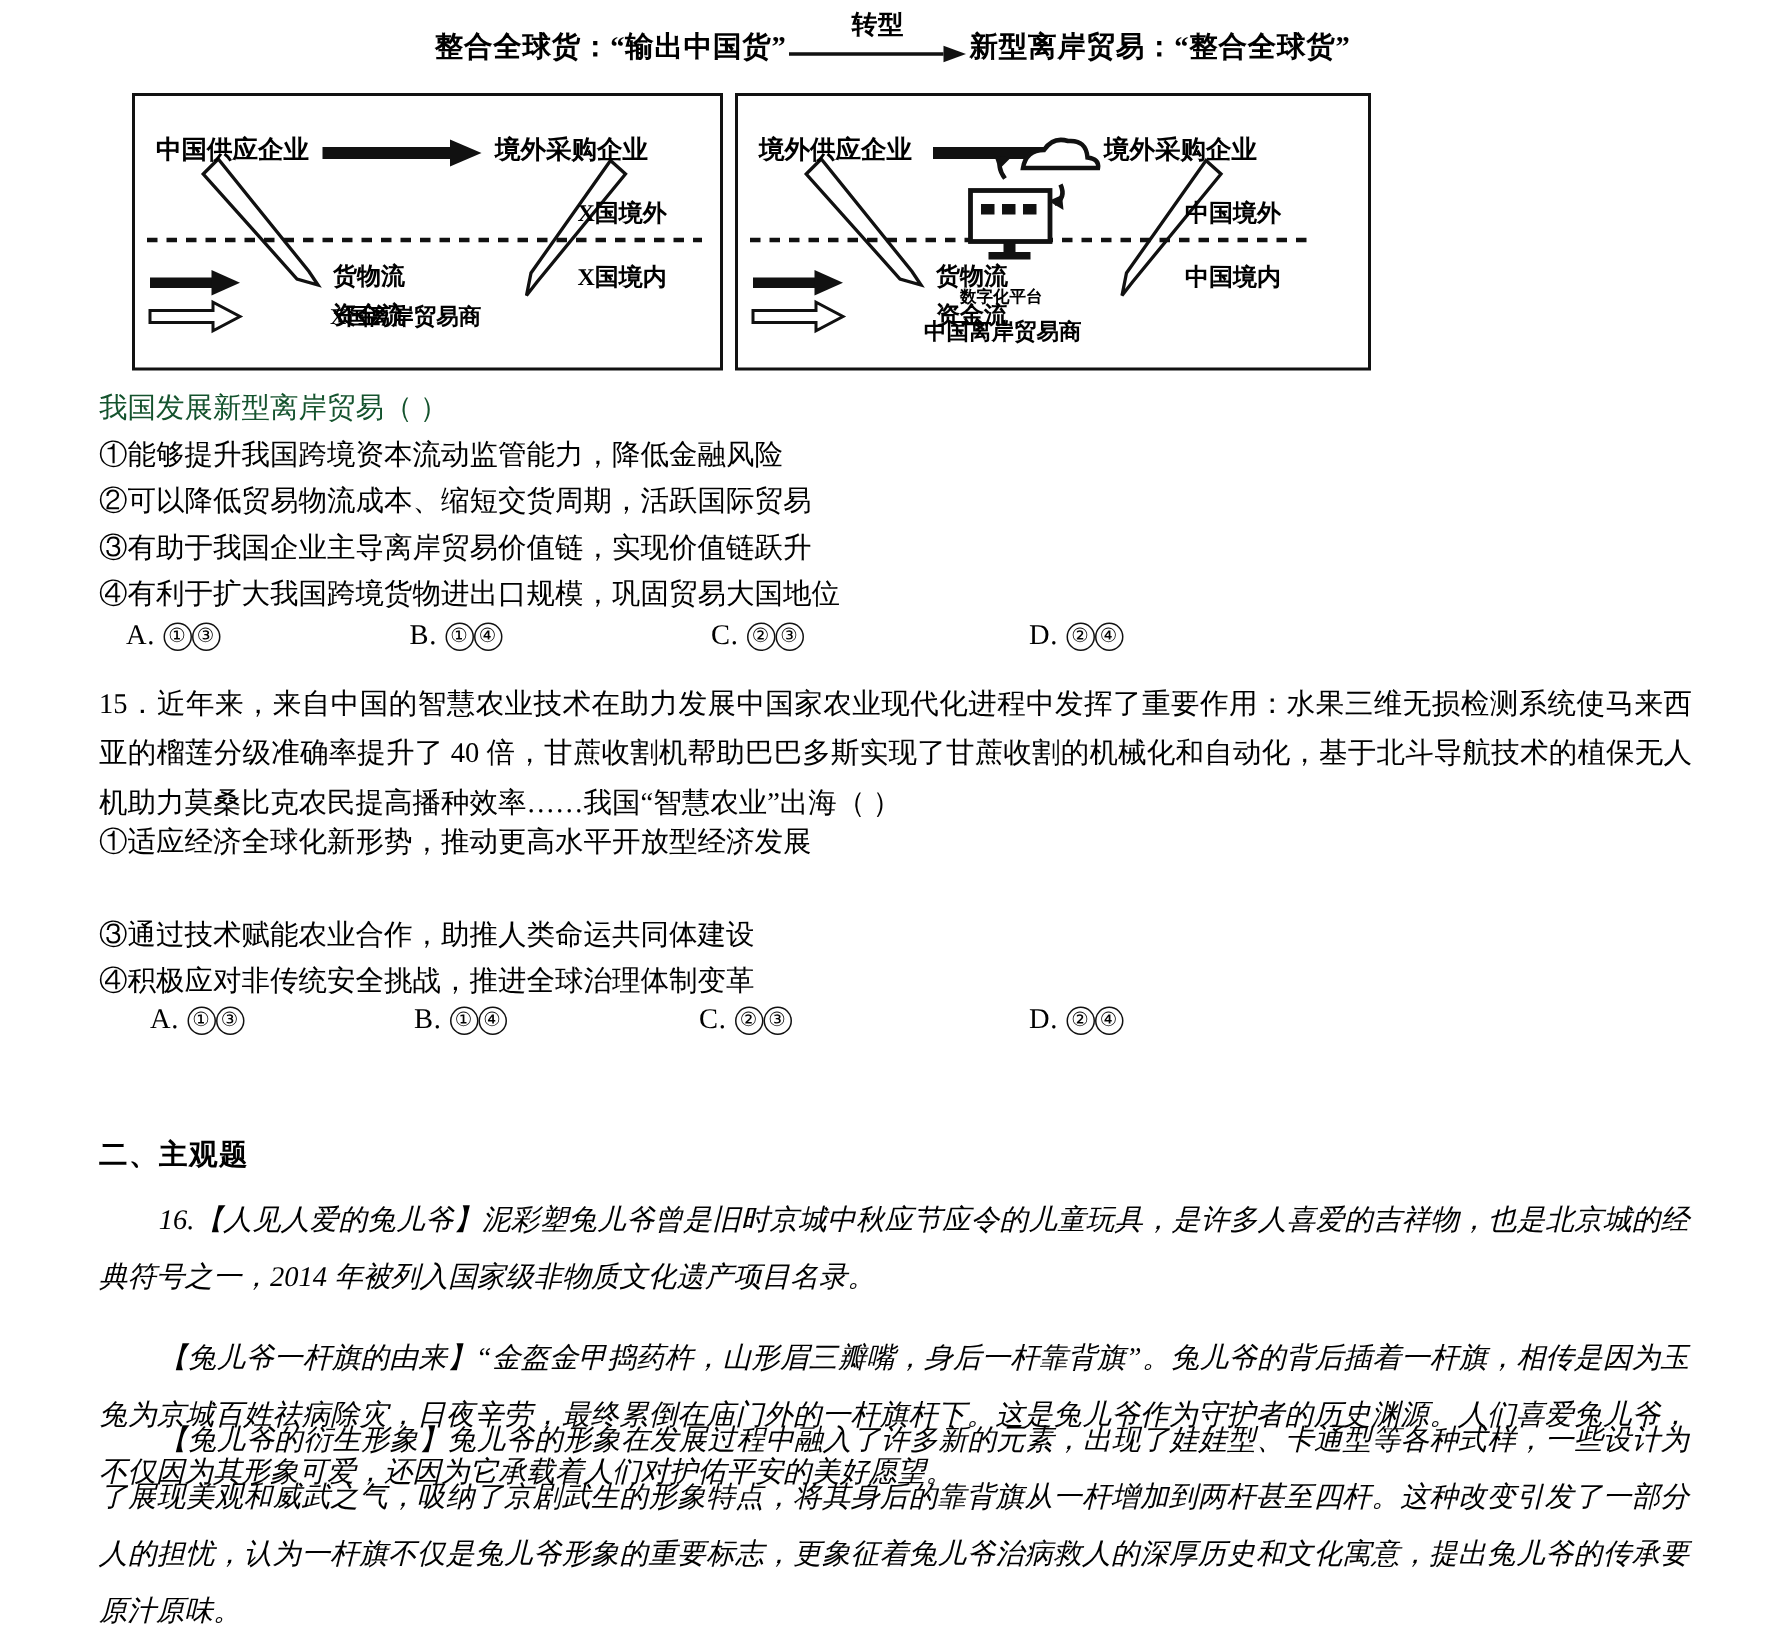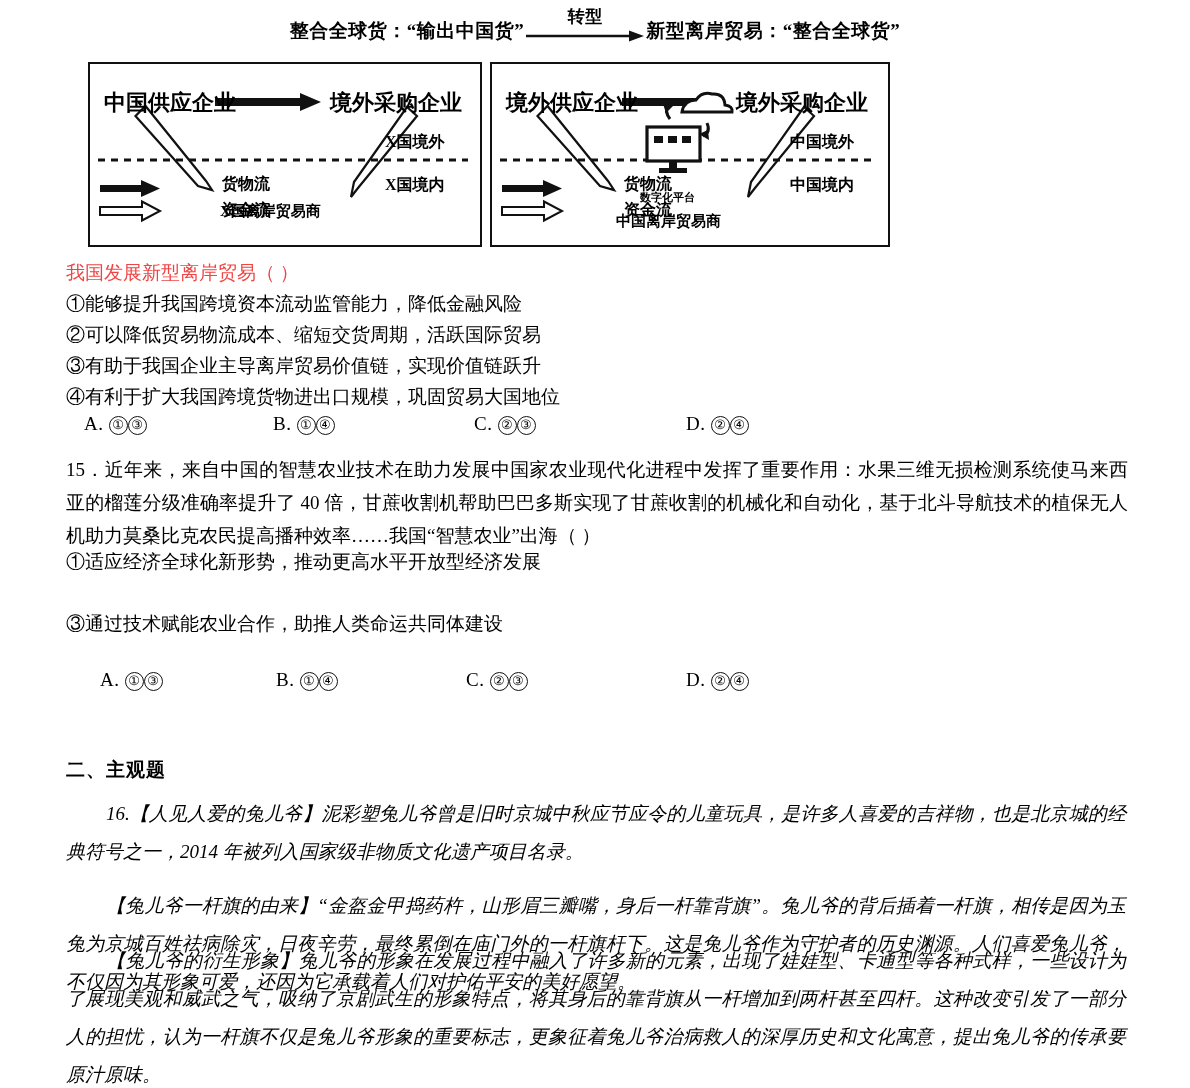--- a/index.html
+++ b/index.html
@@ -25,35 +25,35 @@
     position:absolute;left:50%;transform:translateX(-50%);top:-13px;
     font-size:17px;font-weight:700;white-space:nowrap;
   }
   .transform-arrow{position:absolute;left:0;bottom:2px;width:118px;height:12px;}
 
   
   .box{
     position:absolute;border:2px solid #111;background:#fff;
   }
   #box-left{left:88px;top:62px;width:390px;height:181px;}
-  #box-right{left:490px;top:62px;width:396px;height:181px;}
+  #box-right{left:490px;top:62px;width:396px;height:181px;padding-left:24px;}
   .box svg{position:absolute;left:0;top:0;}
   .lbl{position:absolute;white-space:nowrap;font-weight:700;}
-  .lbl-node{font-size:22px;}
+  .lbl-node{font-size:17px;}
   .lbl-zone{font-size:16px;}
   .lbl-legend{font-size:16px;margin-left:48px;}
   .lbl-broker{font-size:15px;}
   .lbl-plat{font-size:11px;}
 
   
   .qtext{
     position:absolute;
     font-family:"Liberation Serif","DejaVu Serif",serif;
     font-size:19px;line-height:31px;
-    color:#ef4444;
+    color:#14532d;
   }
   .stem{left:66px;}
   .opt-line{position:absolute;left:66px;font-size:19px;line-height:31px;}
   .choices{position:absolute;left:66px;height:31px;width:1060px;}
   .choices .ch{position:absolute;font-size:19px;white-space:nowrap;letter-spacing:.5px;}
   .circ{
     display:inline-block;border:1.4px solid #111;border-radius:50%;
     width:17px;height:17px;line-height:15px;text-align:center;
     font-size:13px;vertical-align:1px;margin:0 0px;
   }
@@ -201,20 +201,21 @@
     </span>
     <span class="ch" style="left:620px;">
       <span>D.</span>
       <span class="circ">②</span><span class="circ">④</span>
     </span>
   </div>
 
   <div class="q15" style="top:453px;">15．近年来，来自中国的智慧农业技术在助力发展中国家农业现代化进程中发挥了重要作用：水果三维无损检测系统使马来西亚的榴莲分级准确率提升了 40 倍，甘蔗收割机帮助巴巴多斯实现了甘蔗收割的机械化和自动化，基于北斗导航技术的植保无人机助力莫桑比克农民提高播种效率……我国“智慧农业”出海（  ）</div>
   <div class="opt-line" style="top:546px;">①适应经济全球化新形势，推动更高水平开放型经济发展</div>
   <div class="opt-line" style="top:608px;">③通过技术赋能农业合作，助推人类命运共同体建设</div>
+  <div class="opt-line" style="top:639px;">④积极应对非传统安全挑战，推进全球治理体制变革</div>
 
   <div class="choices" style="top:669px;">
     <span class="ch" style="left:34px;">
       <span>A.</span>
       <span class="circ">①</span><span class="circ">③</span>
     </span>
     <span class="ch" style="left:210px;">
       <span>B.</span>
       <span class="circ">①</span><span class="circ">④</span>
     </span>

